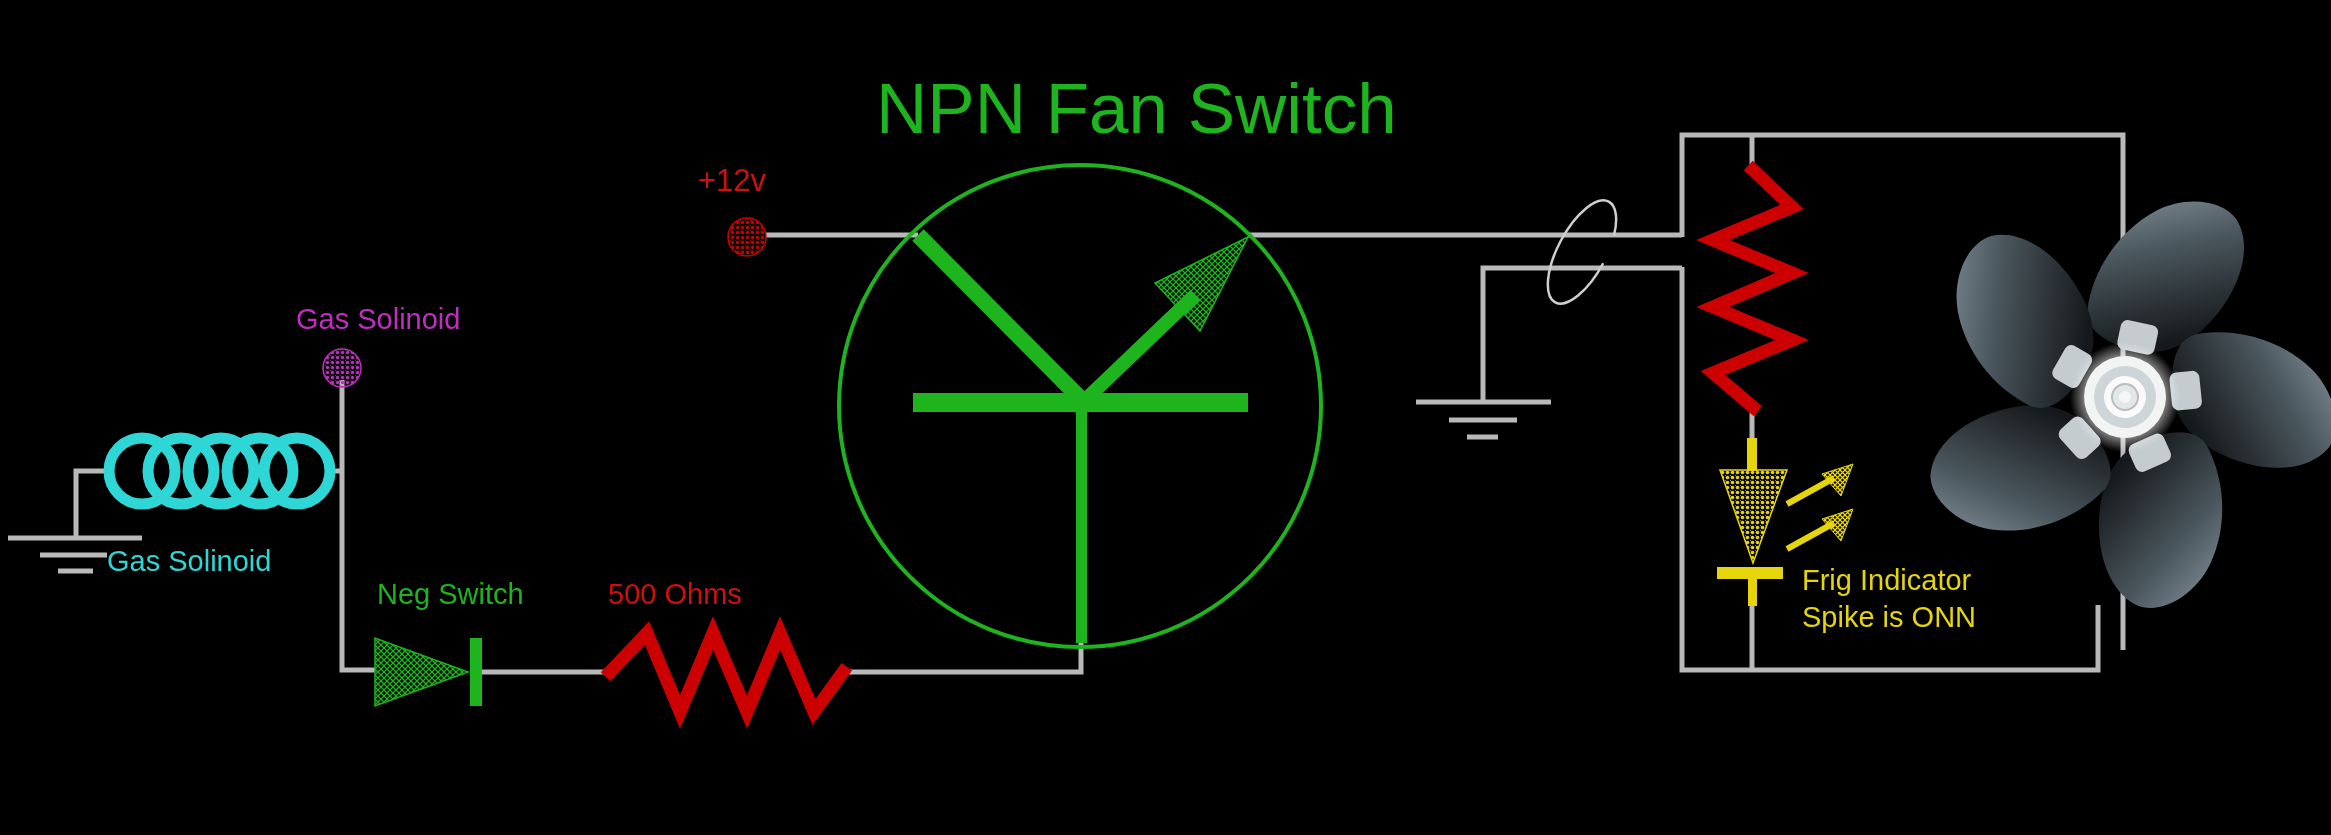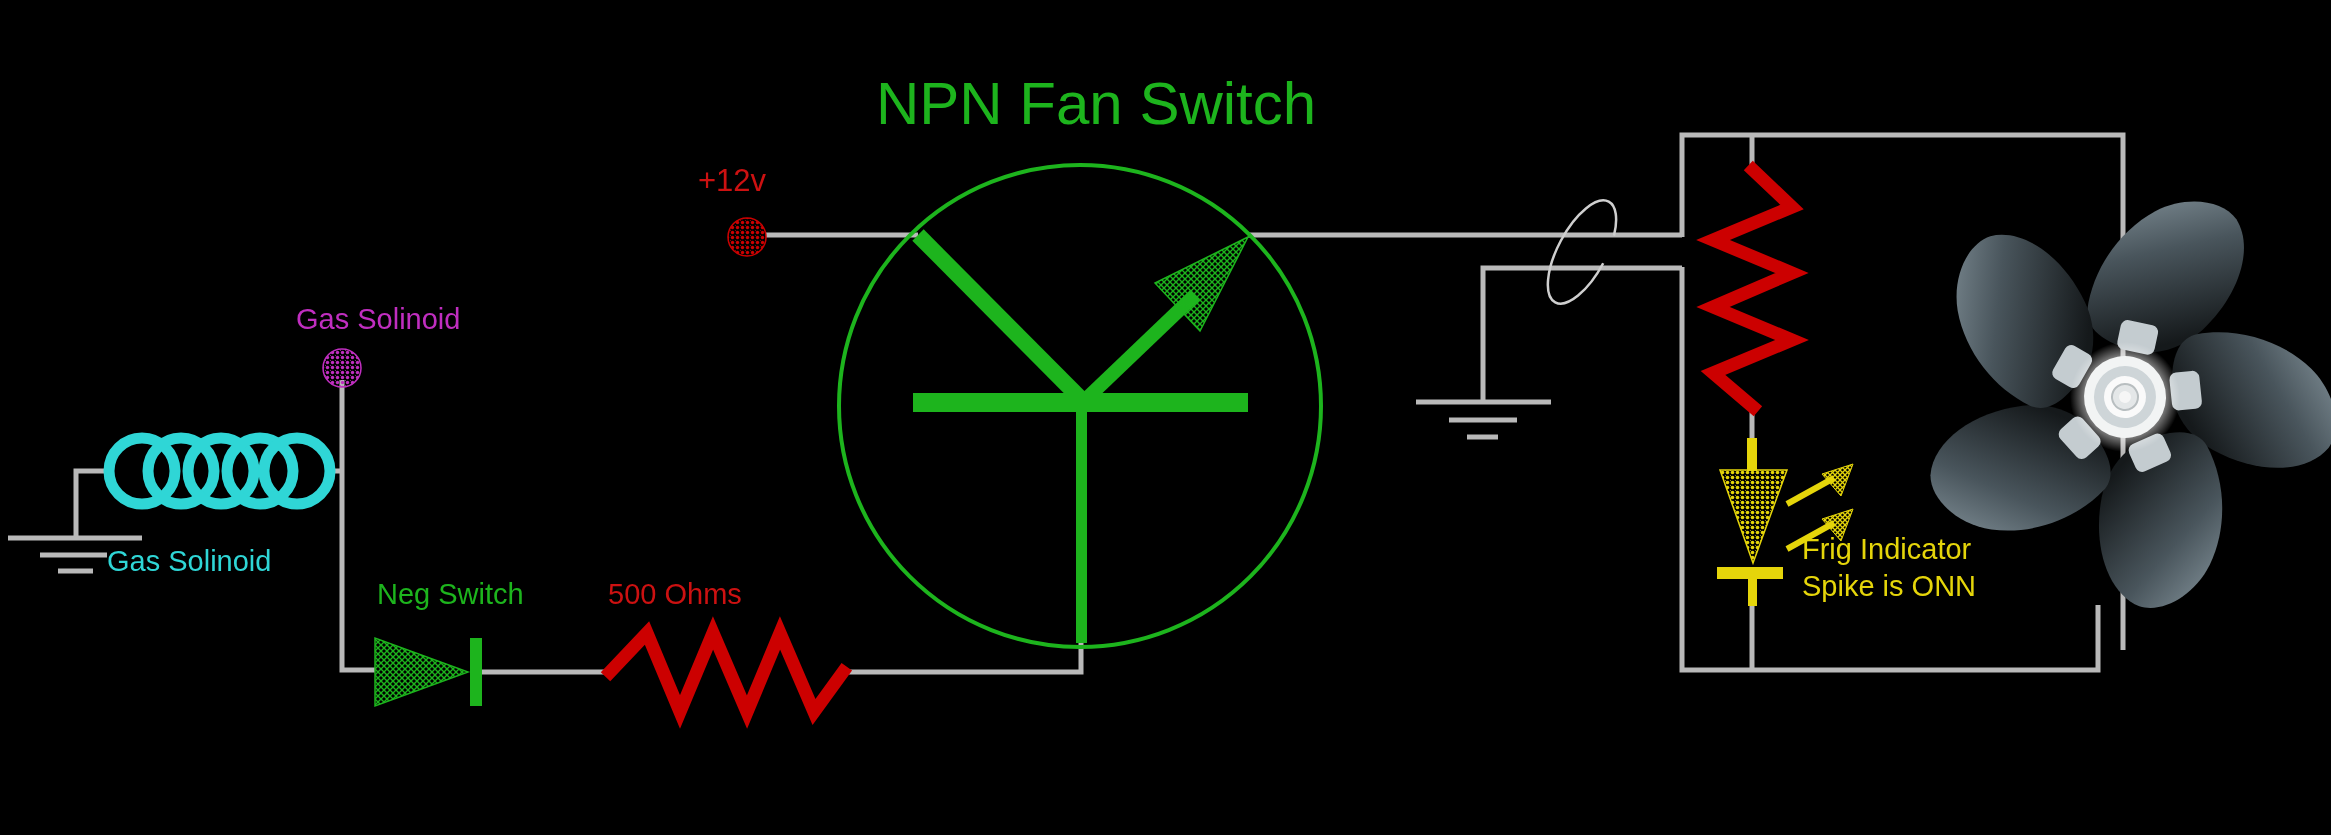--- a/index.html
+++ b/index.html
@@ -6,27 +6,27 @@
   .stage{
     position:relative;
     width:2331px;height:835px;
     background:var(--background,#000);
     overflow:hidden;
     font-family:"Liberation Sans", sans-serif;
   }
   .stage svg{position:absolute;left:0;top:0;}
   .lbl{position:absolute;white-space:nowrap;line-height:1.05;}
   .lbl-title{left:876px;top:72px;width:460px;text-align:left;
-    font-size:60px;color:var(--green,#1db41d);}
+    font-size:71px;color:var(--green,#1db41d);}
   .lbl-supply{left:698px;top:165px;font-size:31px;color:var(--red,#cc1111);}
   .lbl-gas-top{left:296px;top:304px;font-size:29px;color:var(--magenta,#c02ec0);}
   .lbl-gas-coil{left:107px;top:546px;font-size:29px;color:var(--cyan,#2fd6d6);}
   .lbl-negspike{left:377px;top:579px;font-size:29px;color:var(--green,#1db41d);}
   .lbl-500{left:608px;top:579px;font-size:29px;color:var(--red,#cc1111);}
-  .lbl-frig{left:1802px;top:534px;font-size:29px;color:var(--yellow,#e5d50a);}
+  .lbl-frig{left:1802px;top:565px;font-size:29px;color:var(--yellow,#e5d50a);}
   .lbl-frig div{margin-bottom:7px;}
 </style>
 </head>
 <body>
 
 <div class="stage">
 
   <svg width="2331" height="835" viewBox="0 0 2331 835">
     <defs>
       <pattern id="dotRed" width="5" height="5" patternUnits="userSpaceOnUse">

